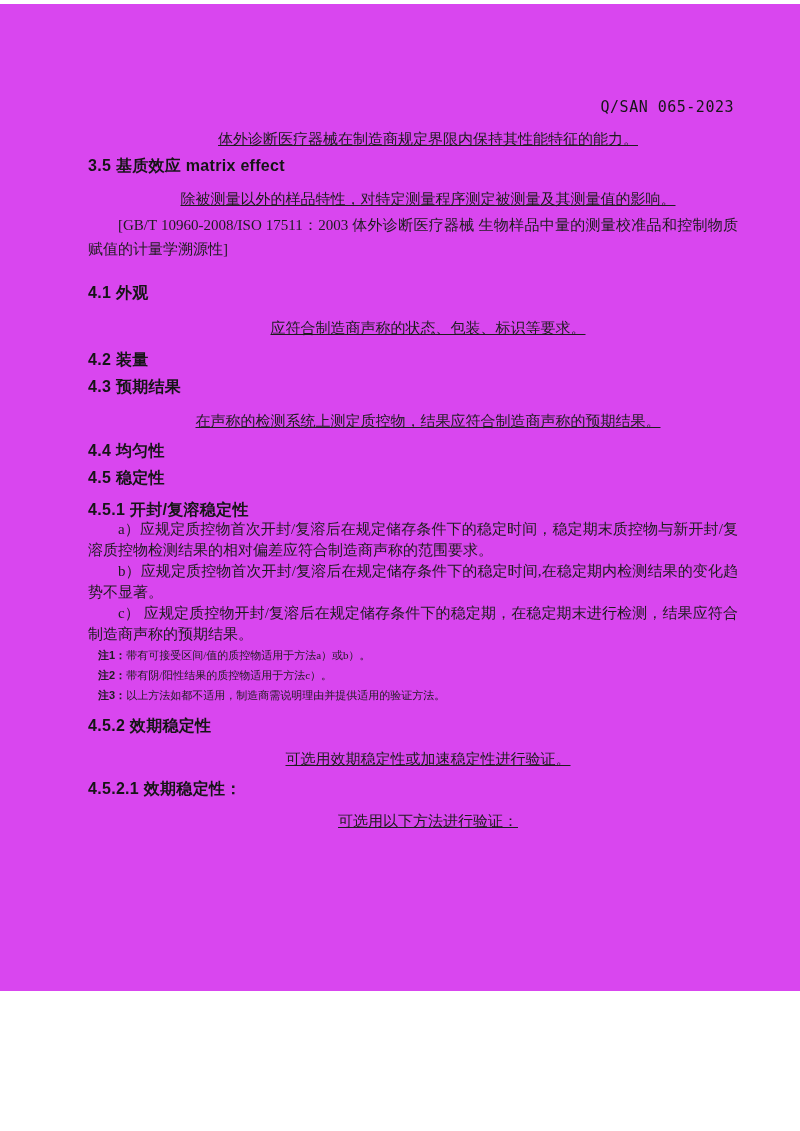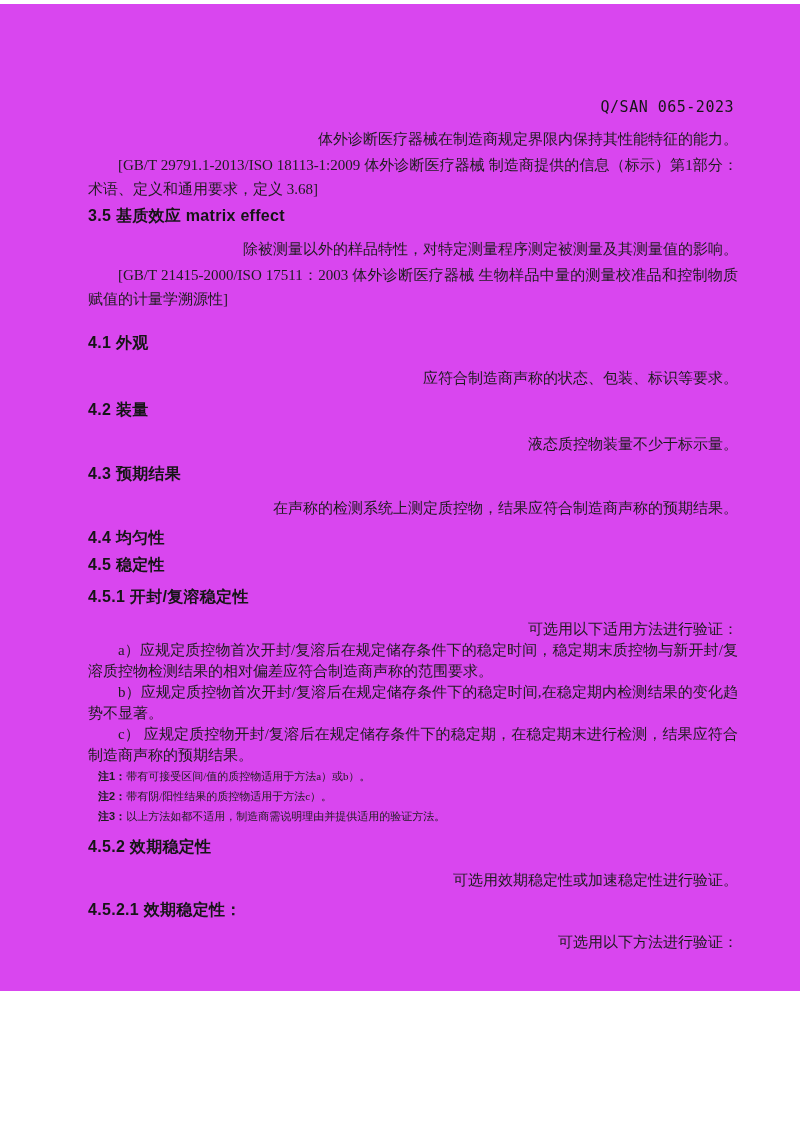--- a/index.html
+++ b/index.html
@@ -34,21 +34,21 @@
     color: #151515;
     letter-spacing: 0.3px;
   }
   .p {
     font-size: 15px;
     line-height: 24px;
     text-align: justify;
     color: #1d1d1d;
   }
   .pi { text-indent: 2em; }
-  .one-line { white-space: nowrap; overflow: visible; text-align: right; }
+  .one-line { white-space: nowrap; overflow: visible; text-align: center; text-decoration: underline; }
   .pt { line-height: 21px; }   
   .note {
     font-size: 11px;
     line-height: 20px;
     padding-left: 10px;
     white-space: nowrap;
     color: #1d1d1d;
   }
   .note .nlabel {
     font-family: "Liberation Sans", "DejaVu Sans", sans-serif;
@@ -67,42 +67,39 @@
 <body>
 
 <div class="page">
   <div class="content">
 
     <div class="doc-header">
       <span>Q/SAN 065-2023</span>
     </div>
 
     <div class="p pi one-line" style="margin-top:11px">体外诊断医疗器械在制造商规定界限内保持其性能特征的能力。</div>
-    <div class="p pi" style="margin-top:2px">[GB/T 29791.1-2013/ISO 18113-1:2009 体外诊断医疗器械 制造商提供的信息（标示）第1部分：术语、定义和通用要求，定义 3.68]</div>
 
     <div class="h" style="margin-top:6px">3.5 基质效应 matrix effect</div>
     <div class="p pi one-line" style="margin-top:12px">除被测量以外的样品特性，对特定测量程序测定被测量及其测量值的影响。</div>
-    <div class="p pi" style="margin-top:2px">[GB/T 21415-2000/ISO 17511：2003 体外诊断医疗器械 生物样品中量的测量校准品和控制物质赋值的计量学溯源性]</div>
+    <div class="p pi" style="margin-top:2px">[GB/T 10960-2008/ISO 17511：2003 体外诊断医疗器械 生物样品中量的测量校准品和控制物质赋值的计量学溯源性]</div>
 
 
     <div class="h" style="margin-top:23px">4.1 外观</div>
     <div class="p pi one-line" style="margin-top:14px">应符合制造商声称的状态、包装、标识等要求。</div>
 
     <div class="h" style="margin-top:11px">4.2 装量</div>
-    <div class="p pi one-line" style="margin-top:13px">液态质控物装量不少于标示量。</div>
 
     <div class="h" style="margin-top:9px">4.3 预期结果</div>
     <div class="p pi one-line" style="margin-top:13px">在声称的检测系统上测定质控物，结果应符合制造商声称的预期结果。</div>
 
     <div class="h" style="margin-top:9px">4.4 均匀性</div>
 
     <div class="h" style="margin-top:9px">4.5 稳定性</div>
     <div class="h" style="margin-top:14px">4.5.1 开封/复溶稳定性</div>
 
-    <div class="p pi pt one-line" style="margin-top:13px">可选用以下适用方法进行验证：</div>
     <div class="p pi pt">a）应规定质控物首次开封/复溶后在规定储存条件下的稳定时间，稳定期末质控物与新开封/复溶质控物检测结果的相对偏差应符合制造商声称的范围要求。</div>
     <div class="p pi pt">b）应规定质控物首次开封/复溶后在规定储存条件下的稳定时间,在稳定期内检测结果的变化趋势不显著。</div>
     <div class="p pi pt">c） 应规定质控物开封/复溶后在规定储存条件下的稳定期，在稳定期末进行检测，结果应符合制造商声称的预期结果。</div>
 
     <div class="note"><span class="nlabel">注1：</span><span>带有可接受区间/值的质控物适用于方法a）或b）。</span></div>
     <div class="note"><span class="nlabel">注2：</span><span>带有阴/阳性结果的质控物适用于方法c）。</span></div>
     <div class="note"><span class="nlabel">注3：</span><span>以上方法如都不适用，制造商需说明理由并提供适用的验证方法。</span></div>
 
     <div class="h" style="margin-top:12px">4.5.2 效期稳定性</div>
     <div class="p pi one-line" style="margin-top:12px">可选用效期稳定性或加速稳定性进行验证。</div>

